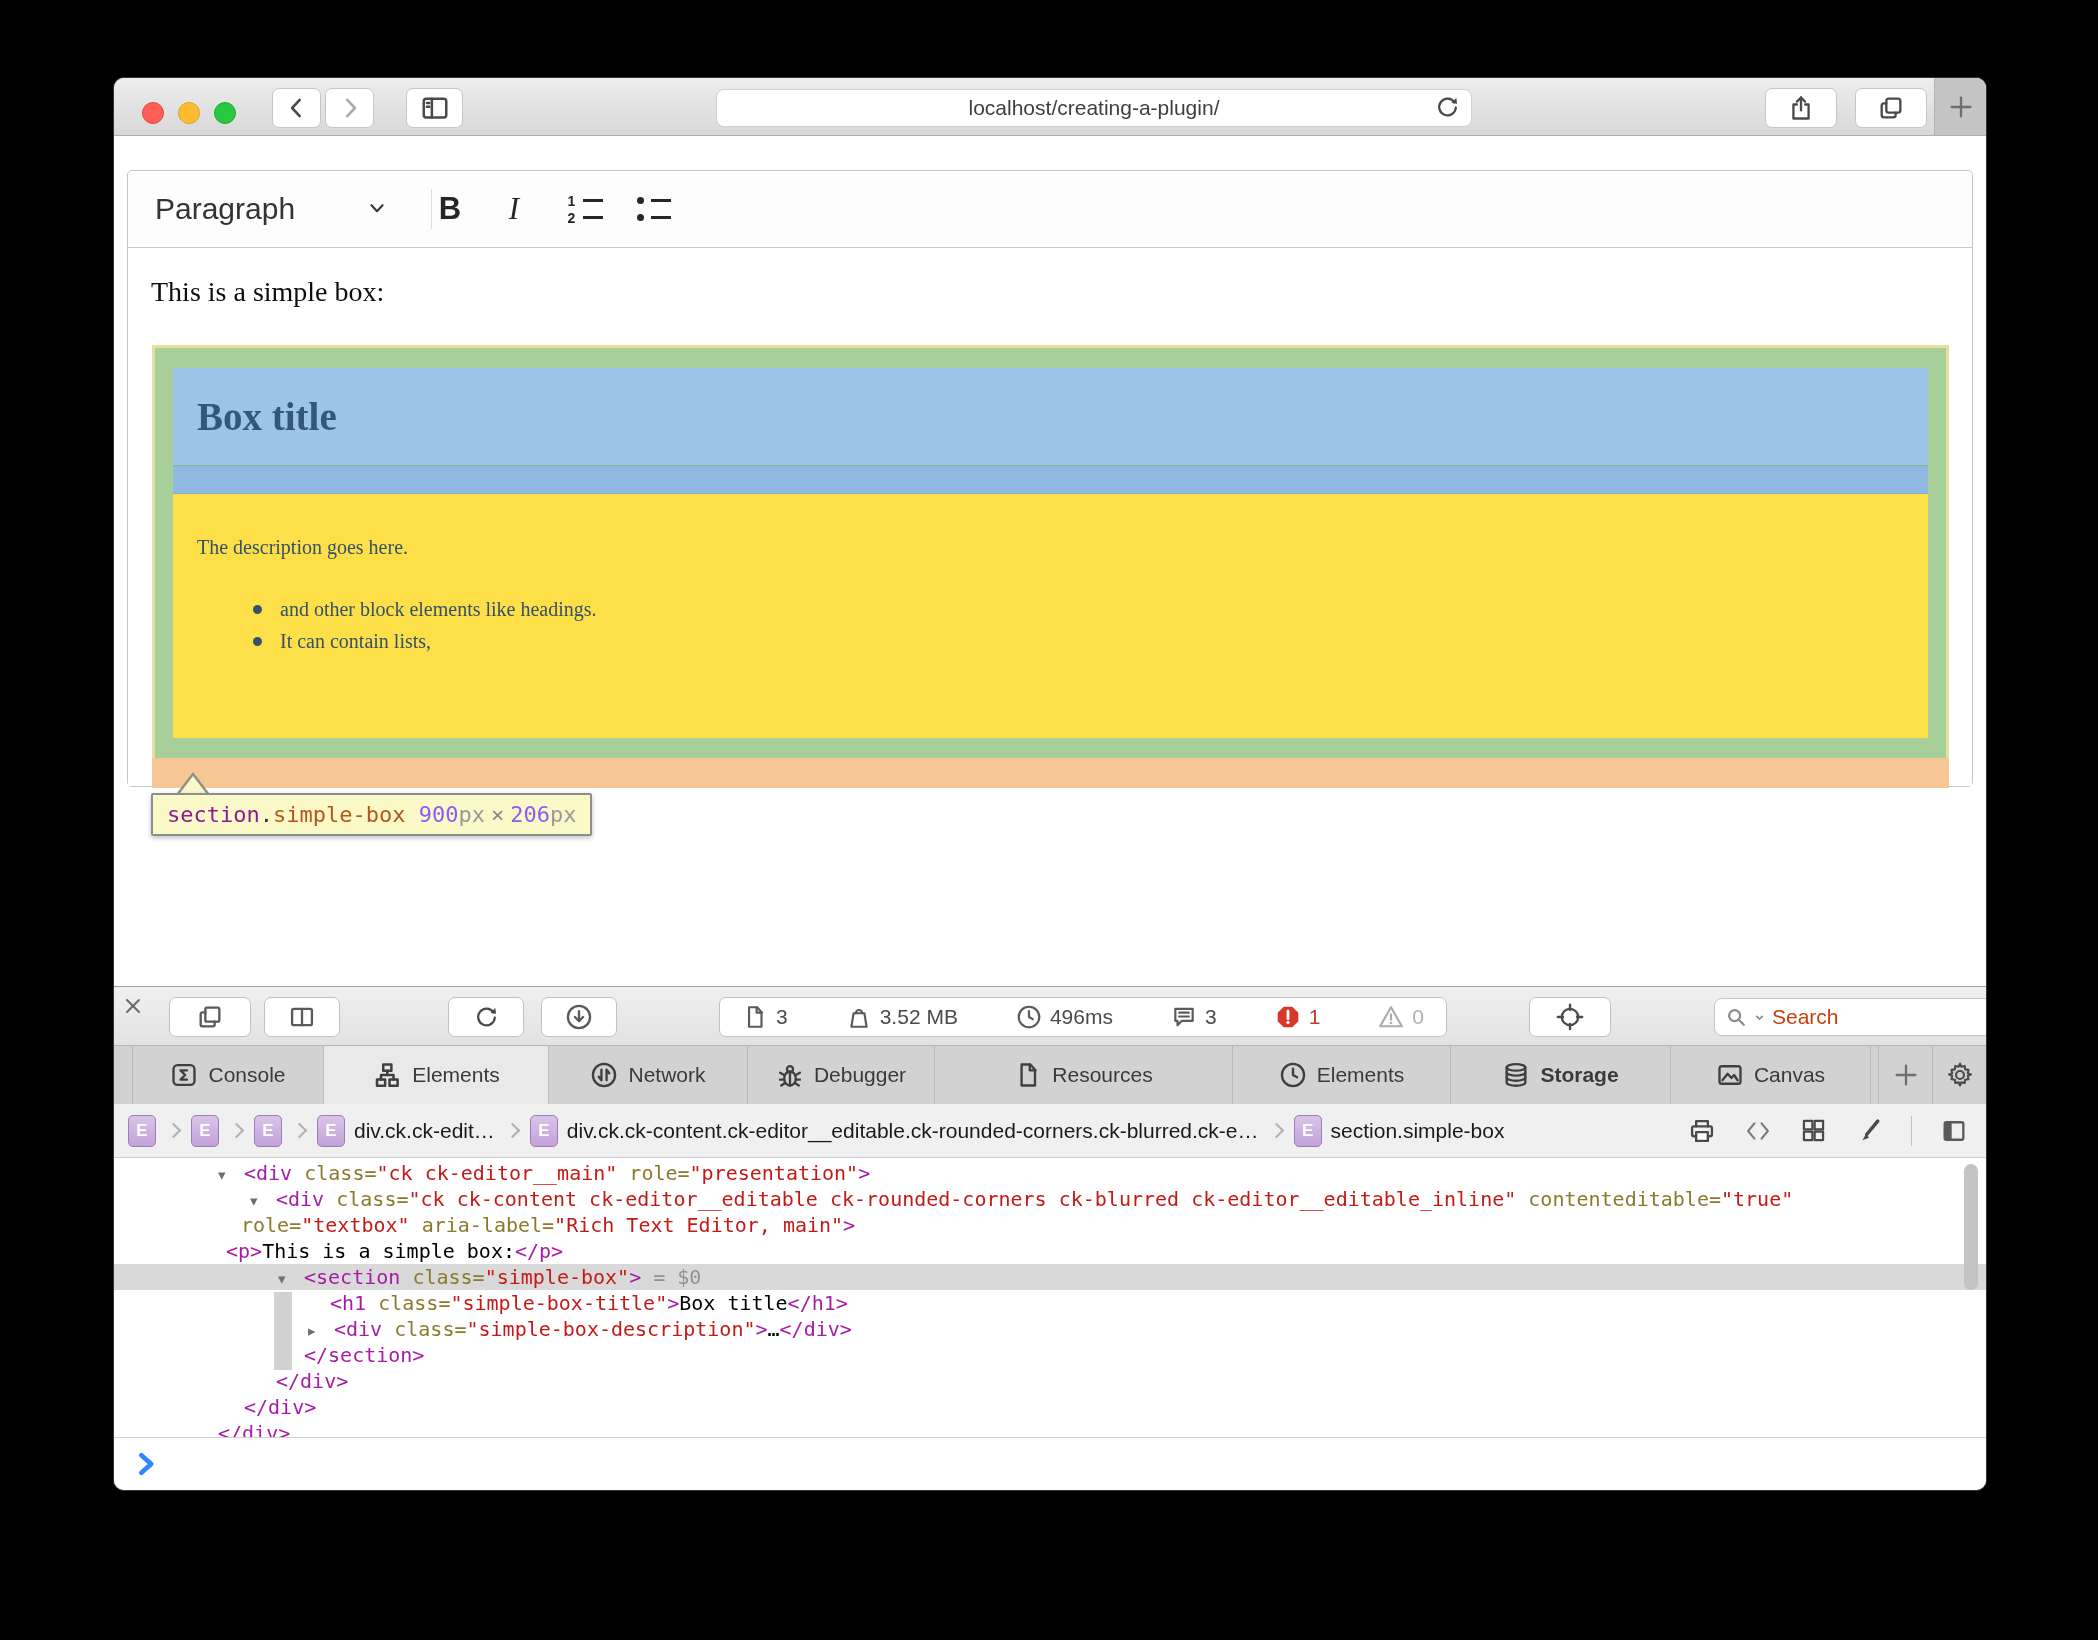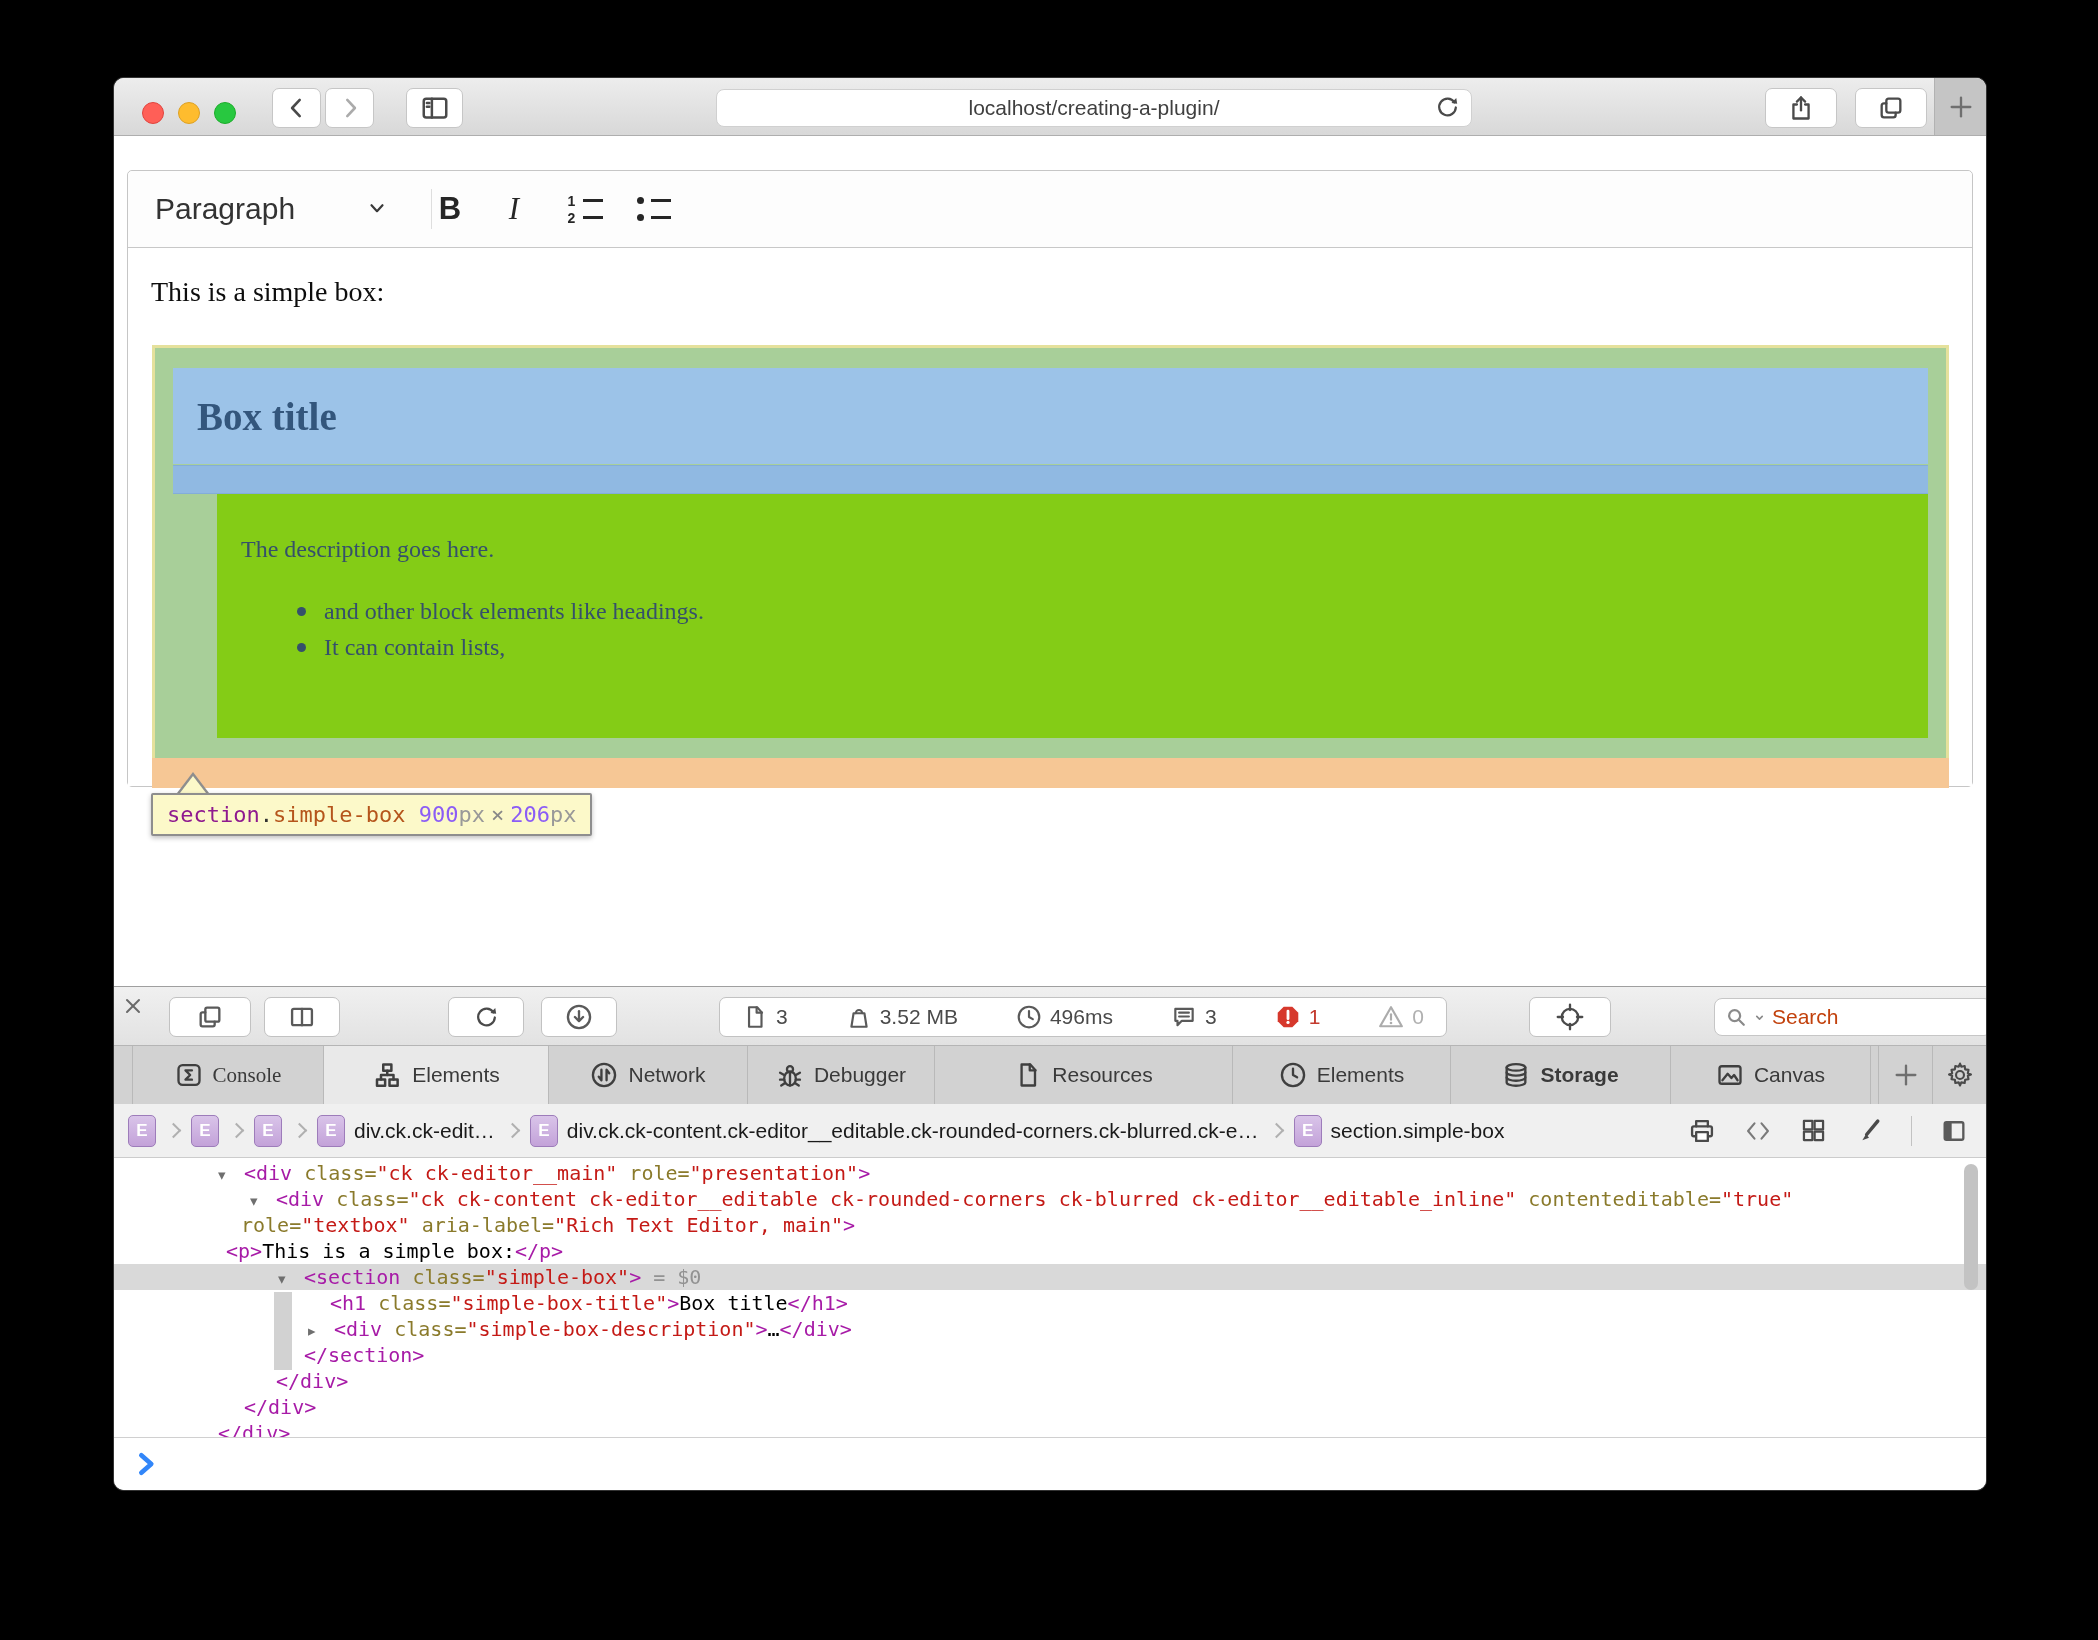--- a/index.html
+++ b/index.html
@@ -53,22 +53,22 @@
   #p-intro{position:absolute;left:23px;top:28px;font-size:28px;color:#0d0d0d;}
   
   #hl{position:absolute;left:24px;top:97px;width:1797px;height:443px;}
   #hl-border{position:absolute;left:0;top:0;width:100%;height:413px;background:#e5e19c;}
   #hl-pad{position:absolute;left:3px;top:3px;right:3px;bottom:0;background:#a8cf99;}
   #hl-title{position:absolute;left:18px;right:18px;top:20px;height:96px;background:#9cc3e8;
             display:flex;align-items:center;}
   #hl-title span{margin-left:24px;font-size:39px;font-weight:bold;color:#33567c;}
   #hl-gap{position:absolute;left:18px;right:18px;top:117px;height:27px;background:#90b9e2;
           border-top:1px solid #83add9;border-bottom:1px solid #83add9;}
-  #hl-desc{position:absolute;left:18px;right:18px;top:146px;bottom:20px;background:#84cc16;
-           color:#35506b;font-size:24px;margin-left:44px;}
+  #hl-desc{position:absolute;left:18px;right:18px;top:146px;bottom:20px;background:#fde047;
+           color:#35506b;font-size:20px;}
   #desc-line{position:absolute;left:24px;top:42px;}
   #desc-list{position:absolute;left:64px;top:104px;display:flex;flex-direction:column;gap:9px;}
   .dli{display:flex;align-items:center;}
   .dli .b{width:9px;height:9px;border-radius:50%;background:#35506b;margin:0 18px 0 16px;}
   #hl-margin{position:absolute;left:0;top:413px;width:100%;height:30px;background:#f6c795;}
   
   #tooltip{position:absolute;left:37px;top:657px;height:39px;background:#fcf9c9;
            border:2px solid #8e8e8e;border-radius:2px;display:flex;align-items:center;
            padding:0 14px;font-family:"DejaVu Sans Mono",monospace;font-size:22px;
            box-shadow:0 2px 5px rgba(0,0,0,.25);}
@@ -93,21 +93,21 @@
   .stat.error .v{color:#c33a2e;} .stat.muted{opacity:.85;} .stat.muted .v{color:#a3a3a3;}
   #dt-pick{left:1415px;width:80px;}
   #dt-search{position:absolute;left:1600px;top:11px;width:256px;height:36px;background:#fff;
              border:1px solid #c6c6c6;border-radius:8px;display:flex;align-items:center;padding:0 10px;gap:6px;}
   #dt-search span.ph{color:#c2410c;font-size:21px;}
   
   #dt-tabbar{position:absolute;left:0;top:60px;width:100%;height:58px;background:#d2d2d2;
              display:flex;align-items:stretch;padding-left:18px;box-sizing:border-box;}
   .dt-tab{display:flex;align-items:center;justify-content:center;gap:10px;font-size:21px;
           color:#3a3a3a;border-right:1px solid #b9b9b9;box-sizing:border-box;}
-  .dt-tab:first-child{border-left:1px solid #b9b9b9;font-family:Liberation Serif, serif;}
+  .dt-tab:first-child{border-left:1px solid #b9b9b9;}
   .dt-tab.selected{background:#e9e9e9;}
   #dt-tab-extra{margin-left:auto;display:flex;}
   .xtab{width:53px;display:flex;align-items:center;justify-content:center;border-left:1px solid #b9b9b9;}
   
   #dt-crumbs{position:absolute;left:0;top:118px;width:100%;height:54px;background:#f0f0f0;
              border-bottom:1px solid #cccccc;box-sizing:border-box;display:flex;align-items:center;
              padding-left:14px;font-size:21px;color:#1a1a1a;}
   .ebadge{width:26px;height:30px;border-radius:5px;background:linear-gradient(#d9c4e9,#c3a2d9);
           border:1px solid #9d7cba;color:#fff;font-weight:bold;font-size:17px;
           display:flex;align-items:center;justify-content:center;flex:0 0 auto;}

